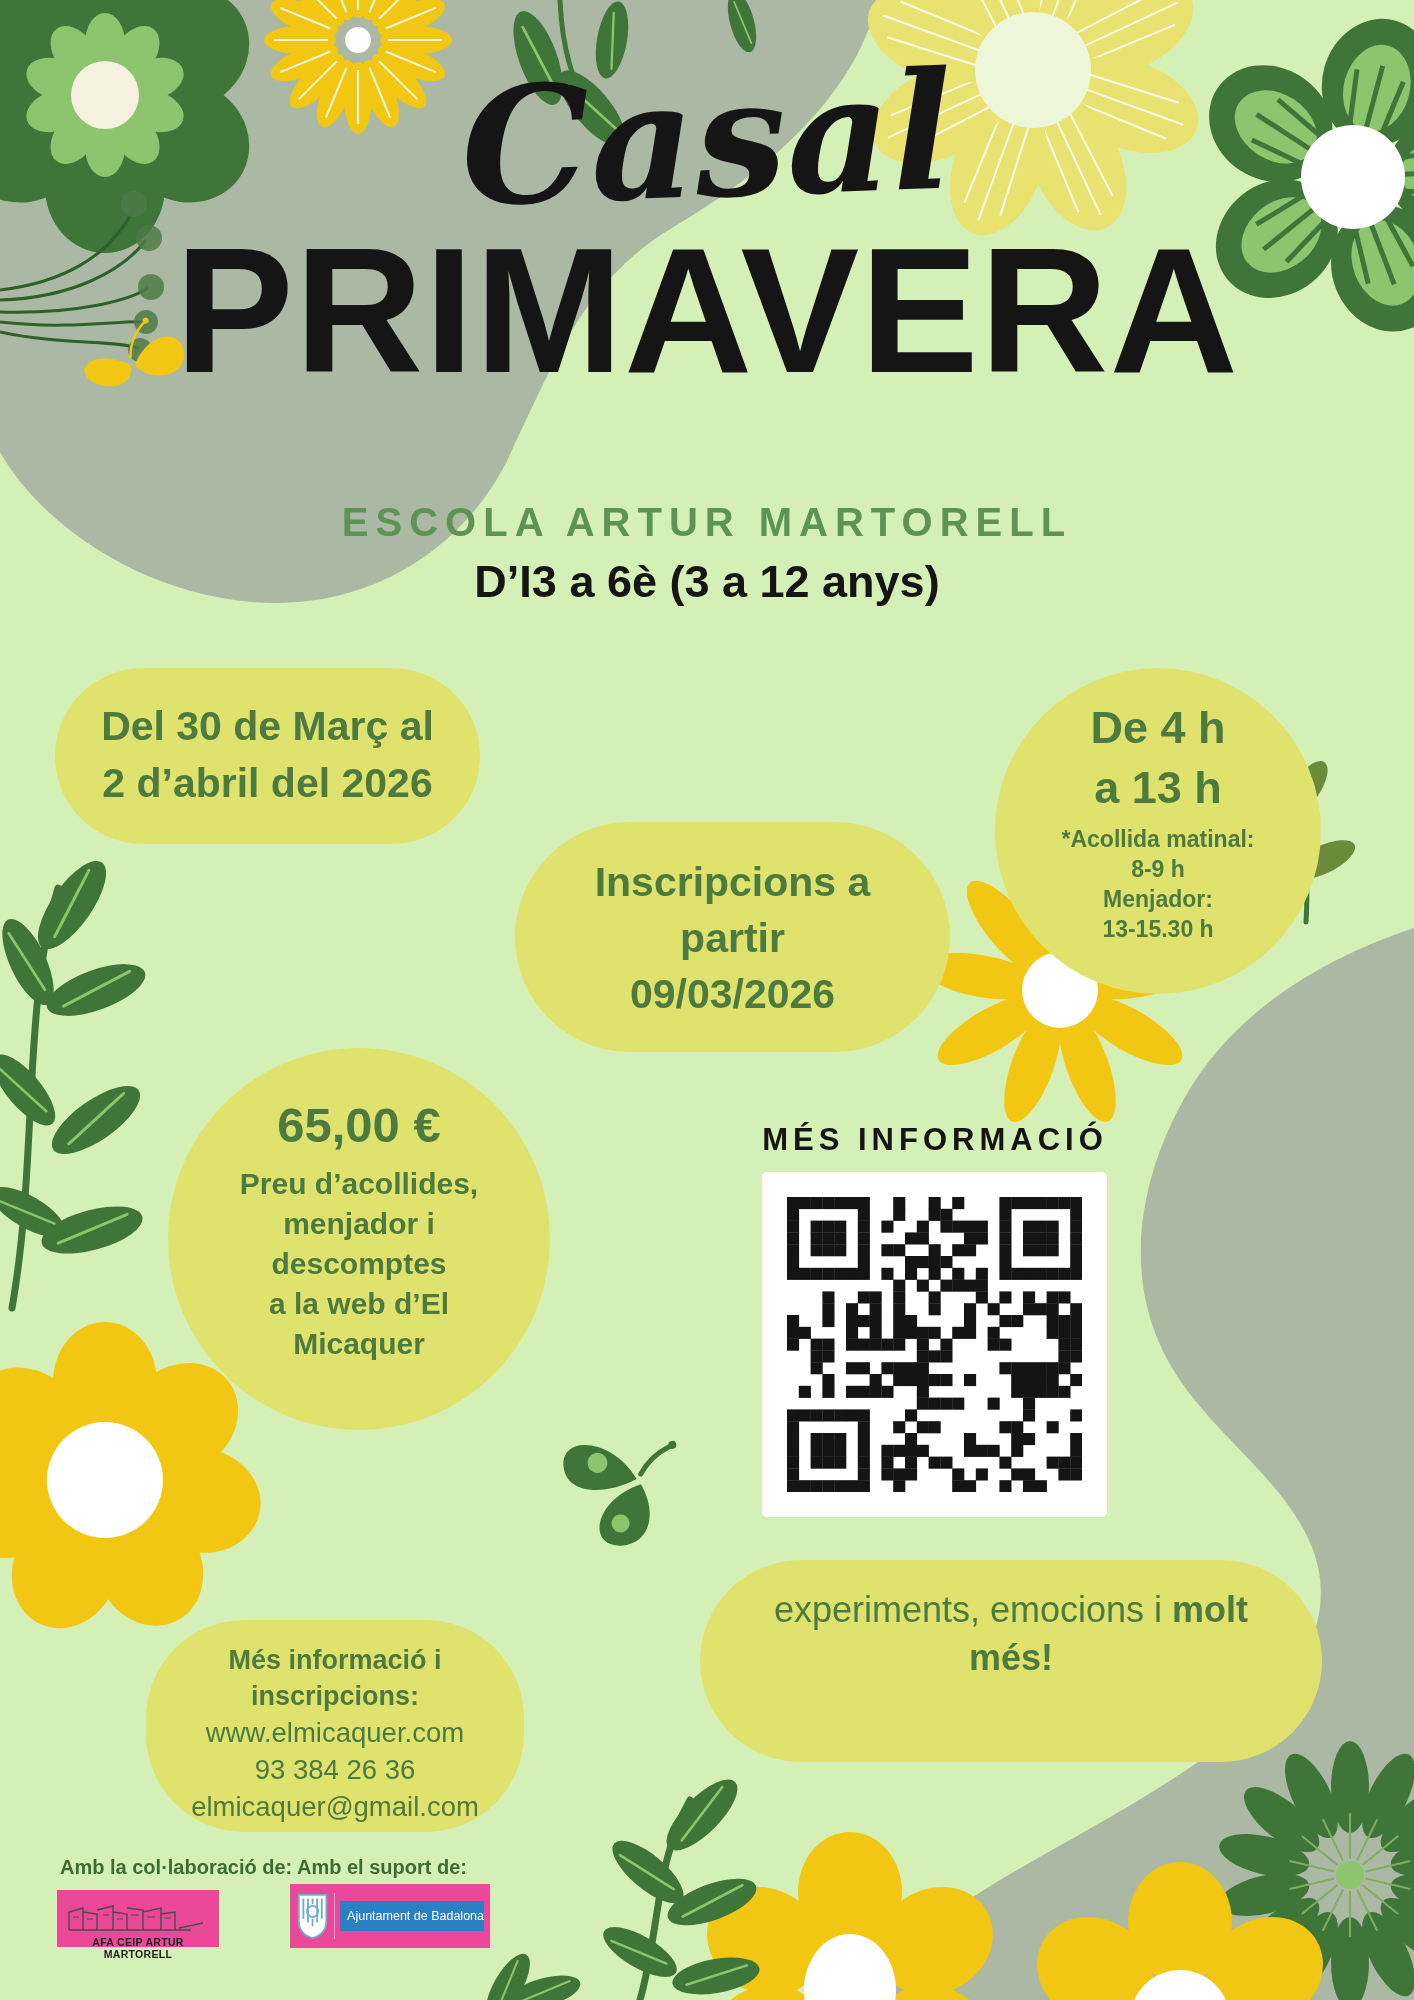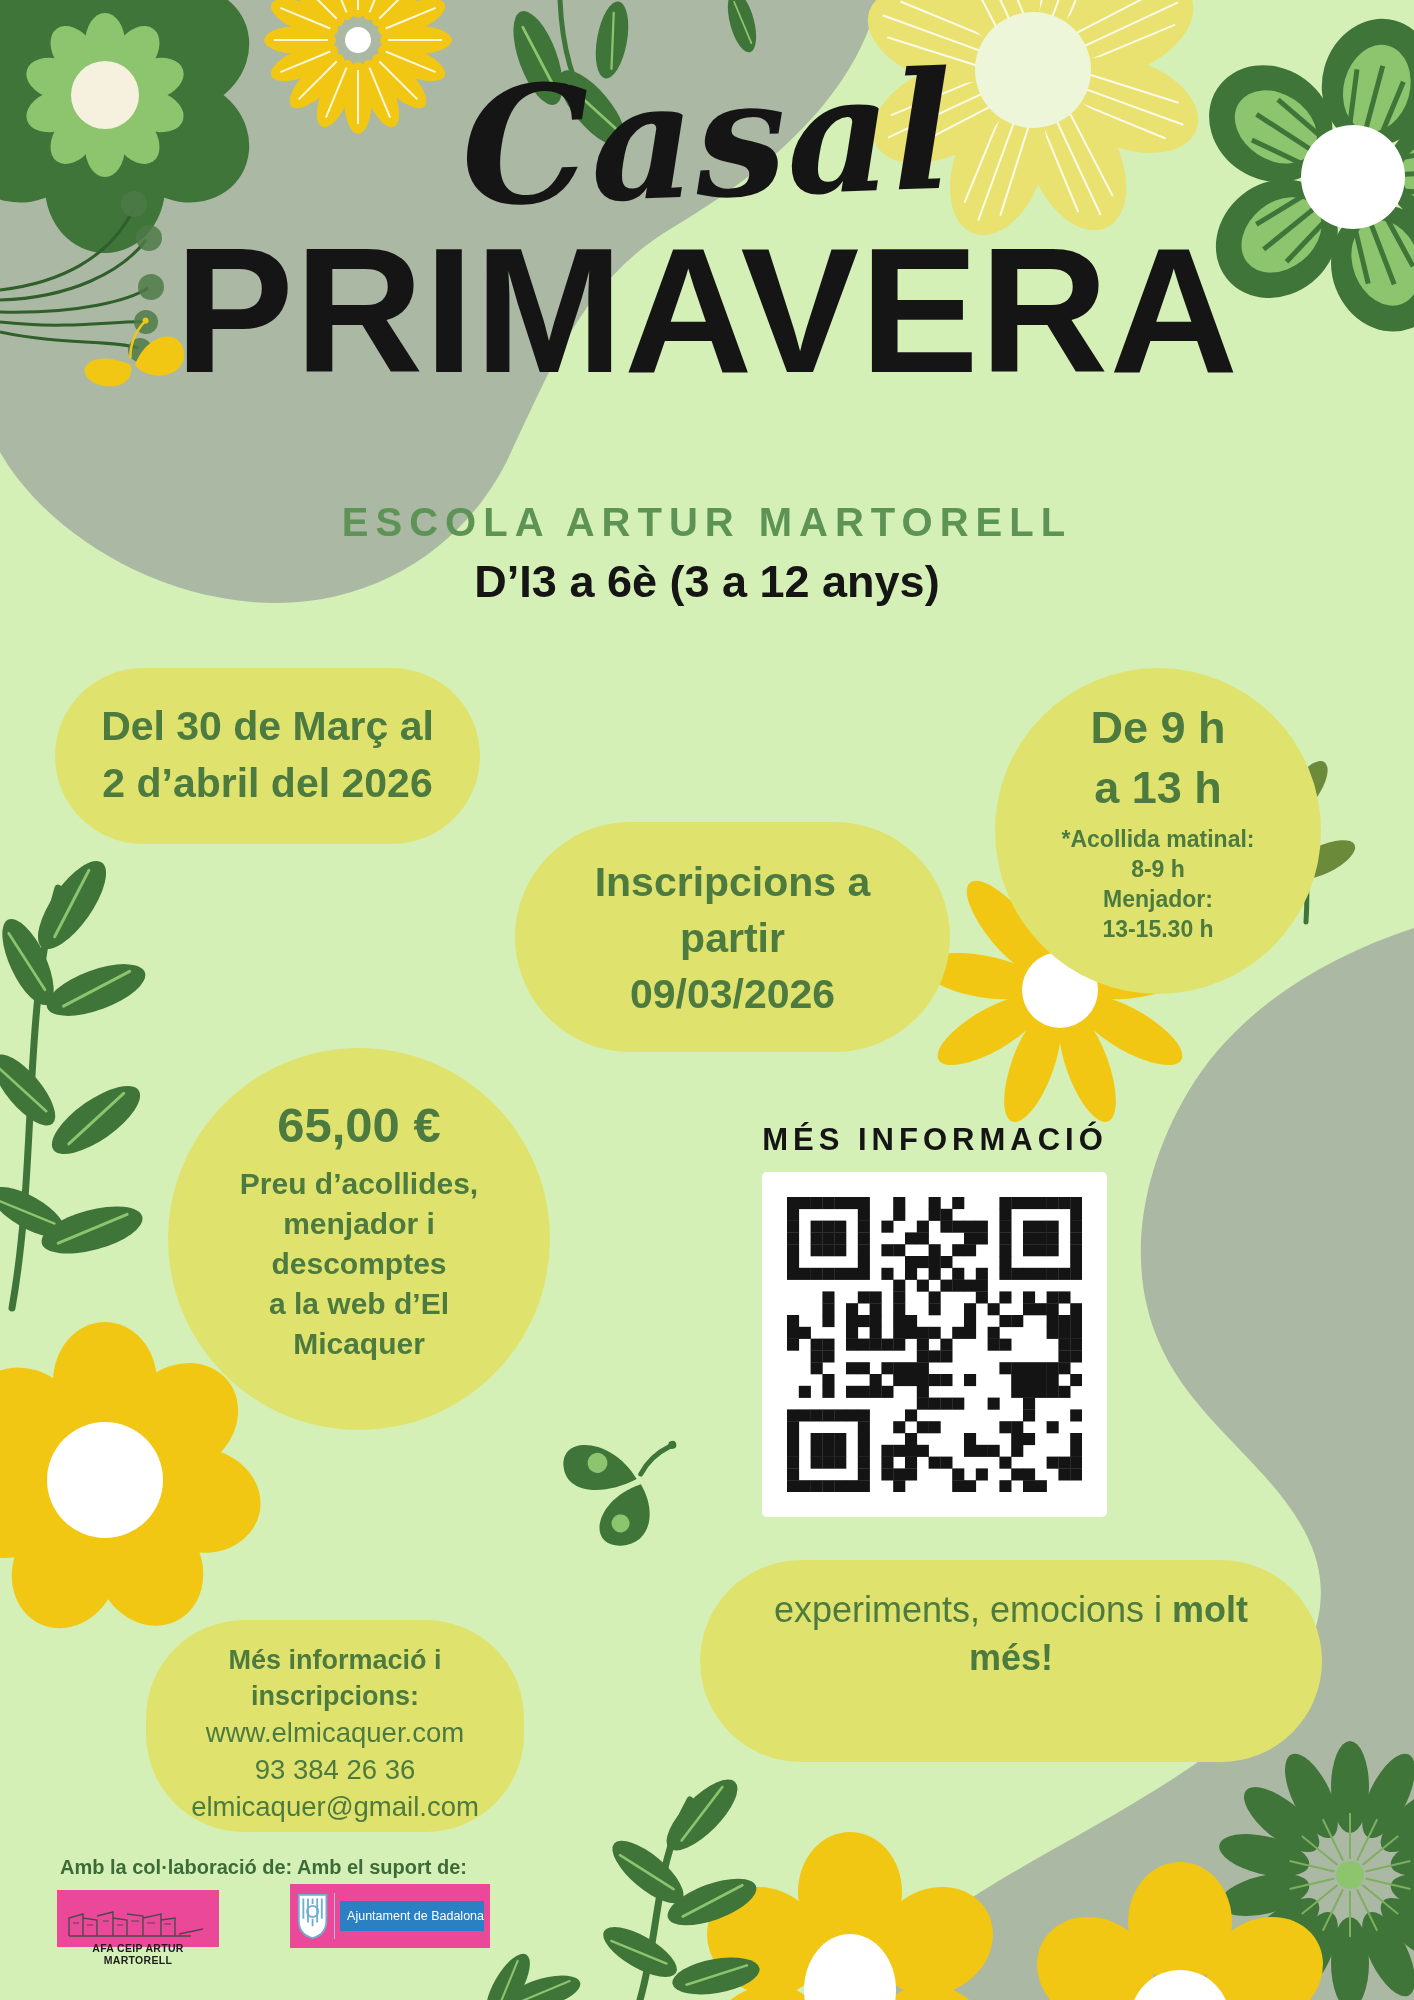--- a/index.html
+++ b/index.html
@@ -56,21 +56,21 @@
   .contact-v{font-weight:400;font-size:27.5px;line-height:37px;}
 
   .qr-wrap{position:absolute;z-index:2;left:762px;top:1172px;width:345px;height:345px;
     background:#ffffff;border-radius:5px;display:flex;align-items:center;justify-content:center;}
   #qr{width:295px;height:295px;line-height:0;}
 
   .foot-label{position:absolute;z-index:2;font-weight:700;font-size:20px;color:var(--c-label-green);}
   .fl-1{left:60px;top:1856px;}
   .fl-2{left:297px;top:1856px;}
   .logo{position:absolute;z-index:2;background:#ec4899;box-sizing:border-box;}
-  .logo-afa{left:57px;top:1890px;width:162px;height:57px;padding-top:14px;text-align:center;}
+  .logo-afa{left:57px;top:1890px;width:162px;height:57px;padding-top:8px;text-align:center;}
   .afa-text{font-weight:700;font-size:10.5px;letter-spacing:.3px;color:#1d1d1d;margin-top:-2px;}
   .logo-aj{left:290px;top:1884px;width:200px;height:64px;display:flex;align-items:center;
     padding:4px 6px;gap:5px;}
   .aj-divider{width:1px;height:46px;background:#9cc3de;}
   .aj-bar{flex:1;background:var(--c-aj-blue);color:#ffffff;font-size:12.5px;line-height:30px;
     height:30px;padding-left:7px;white-space:nowrap;}
 </style>
 </head>
 <body>
 
@@ -308,21 +308,21 @@
     <div>2 d’abril del 2026</div>
   </div>
 
   <div class="bubble insc-bubble">
     <div>Inscripcions a</div>
     <div>partir</div>
     <div>09/03/2026</div>
   </div>
 
   <div class="bubble sched-circle">
-    <div class="sched-big">De 9 h</div>
+    <div class="sched-big">De 4 h</div>
     <div class="sched-big">a 13 h</div>
     <div class="sched-note first">*Acollida matinal:</div>
     <div class="sched-note">8-9 h</div>
     <div class="sched-note">Menjador:</div>
     <div class="sched-note">13-15.30 h</div>
   </div>
 
   <div class="bubble price-circle">
     <div class="price-amount">65,00 €</div>
     <div class="price-desc">

